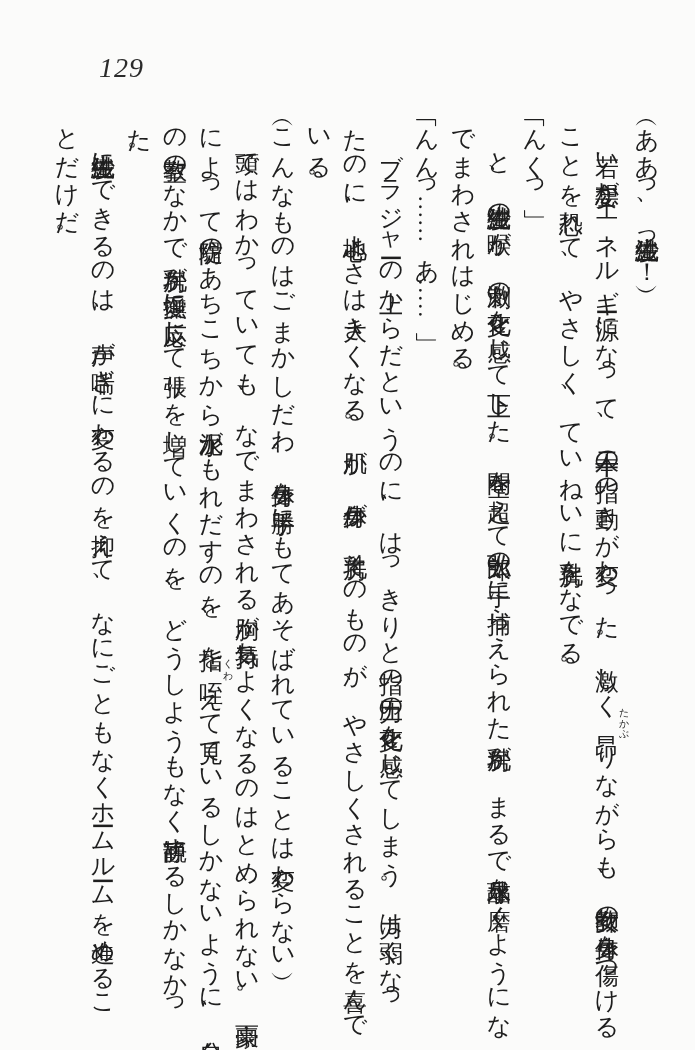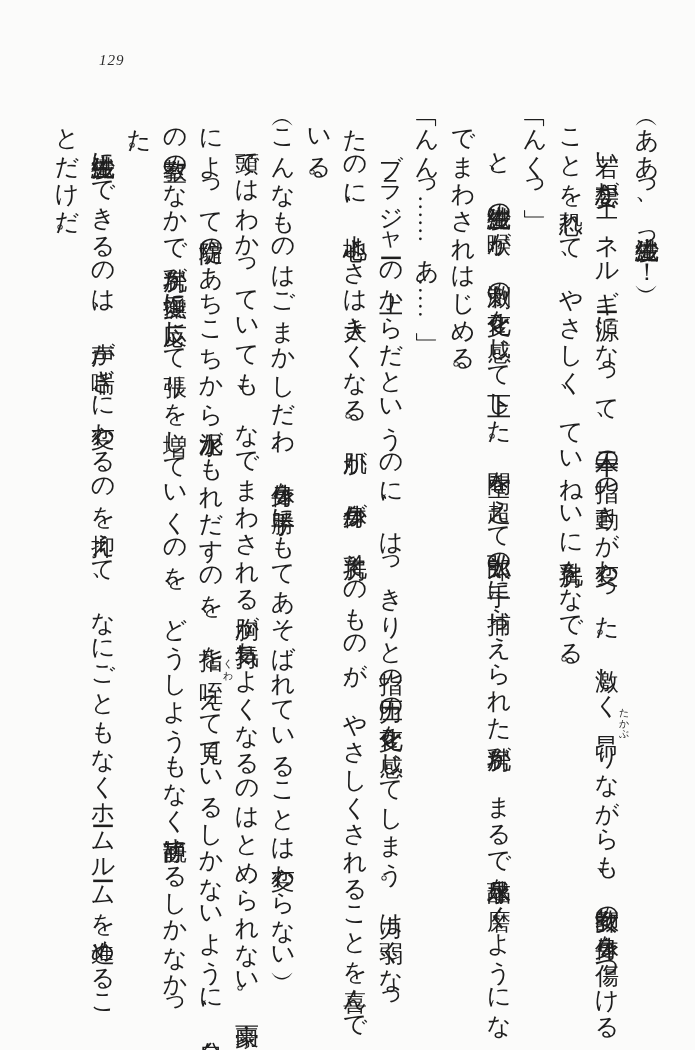--- a/index.html
+++ b/index.html
@@ -11,21 +11,21 @@
     height: 1050px;
     position: relative;
     background: #fbfbfa;
     overflow: hidden;
     font-family: "Liberation Serif", "DejaVu Serif", serif;
   }
   .page-number {
     position: absolute;
     top: 52px;
     left: 99px;
-    font-size: 15px;
+    font-size: 28px;
     letter-spacing: 1px;
     color: #2b2b2b;
     font-style: italic;
   }
   .page-text {
     position: absolute;
     top: 112px;
     right: 30px;
     height: 918px;
     writing-mode: vertical-rl;

